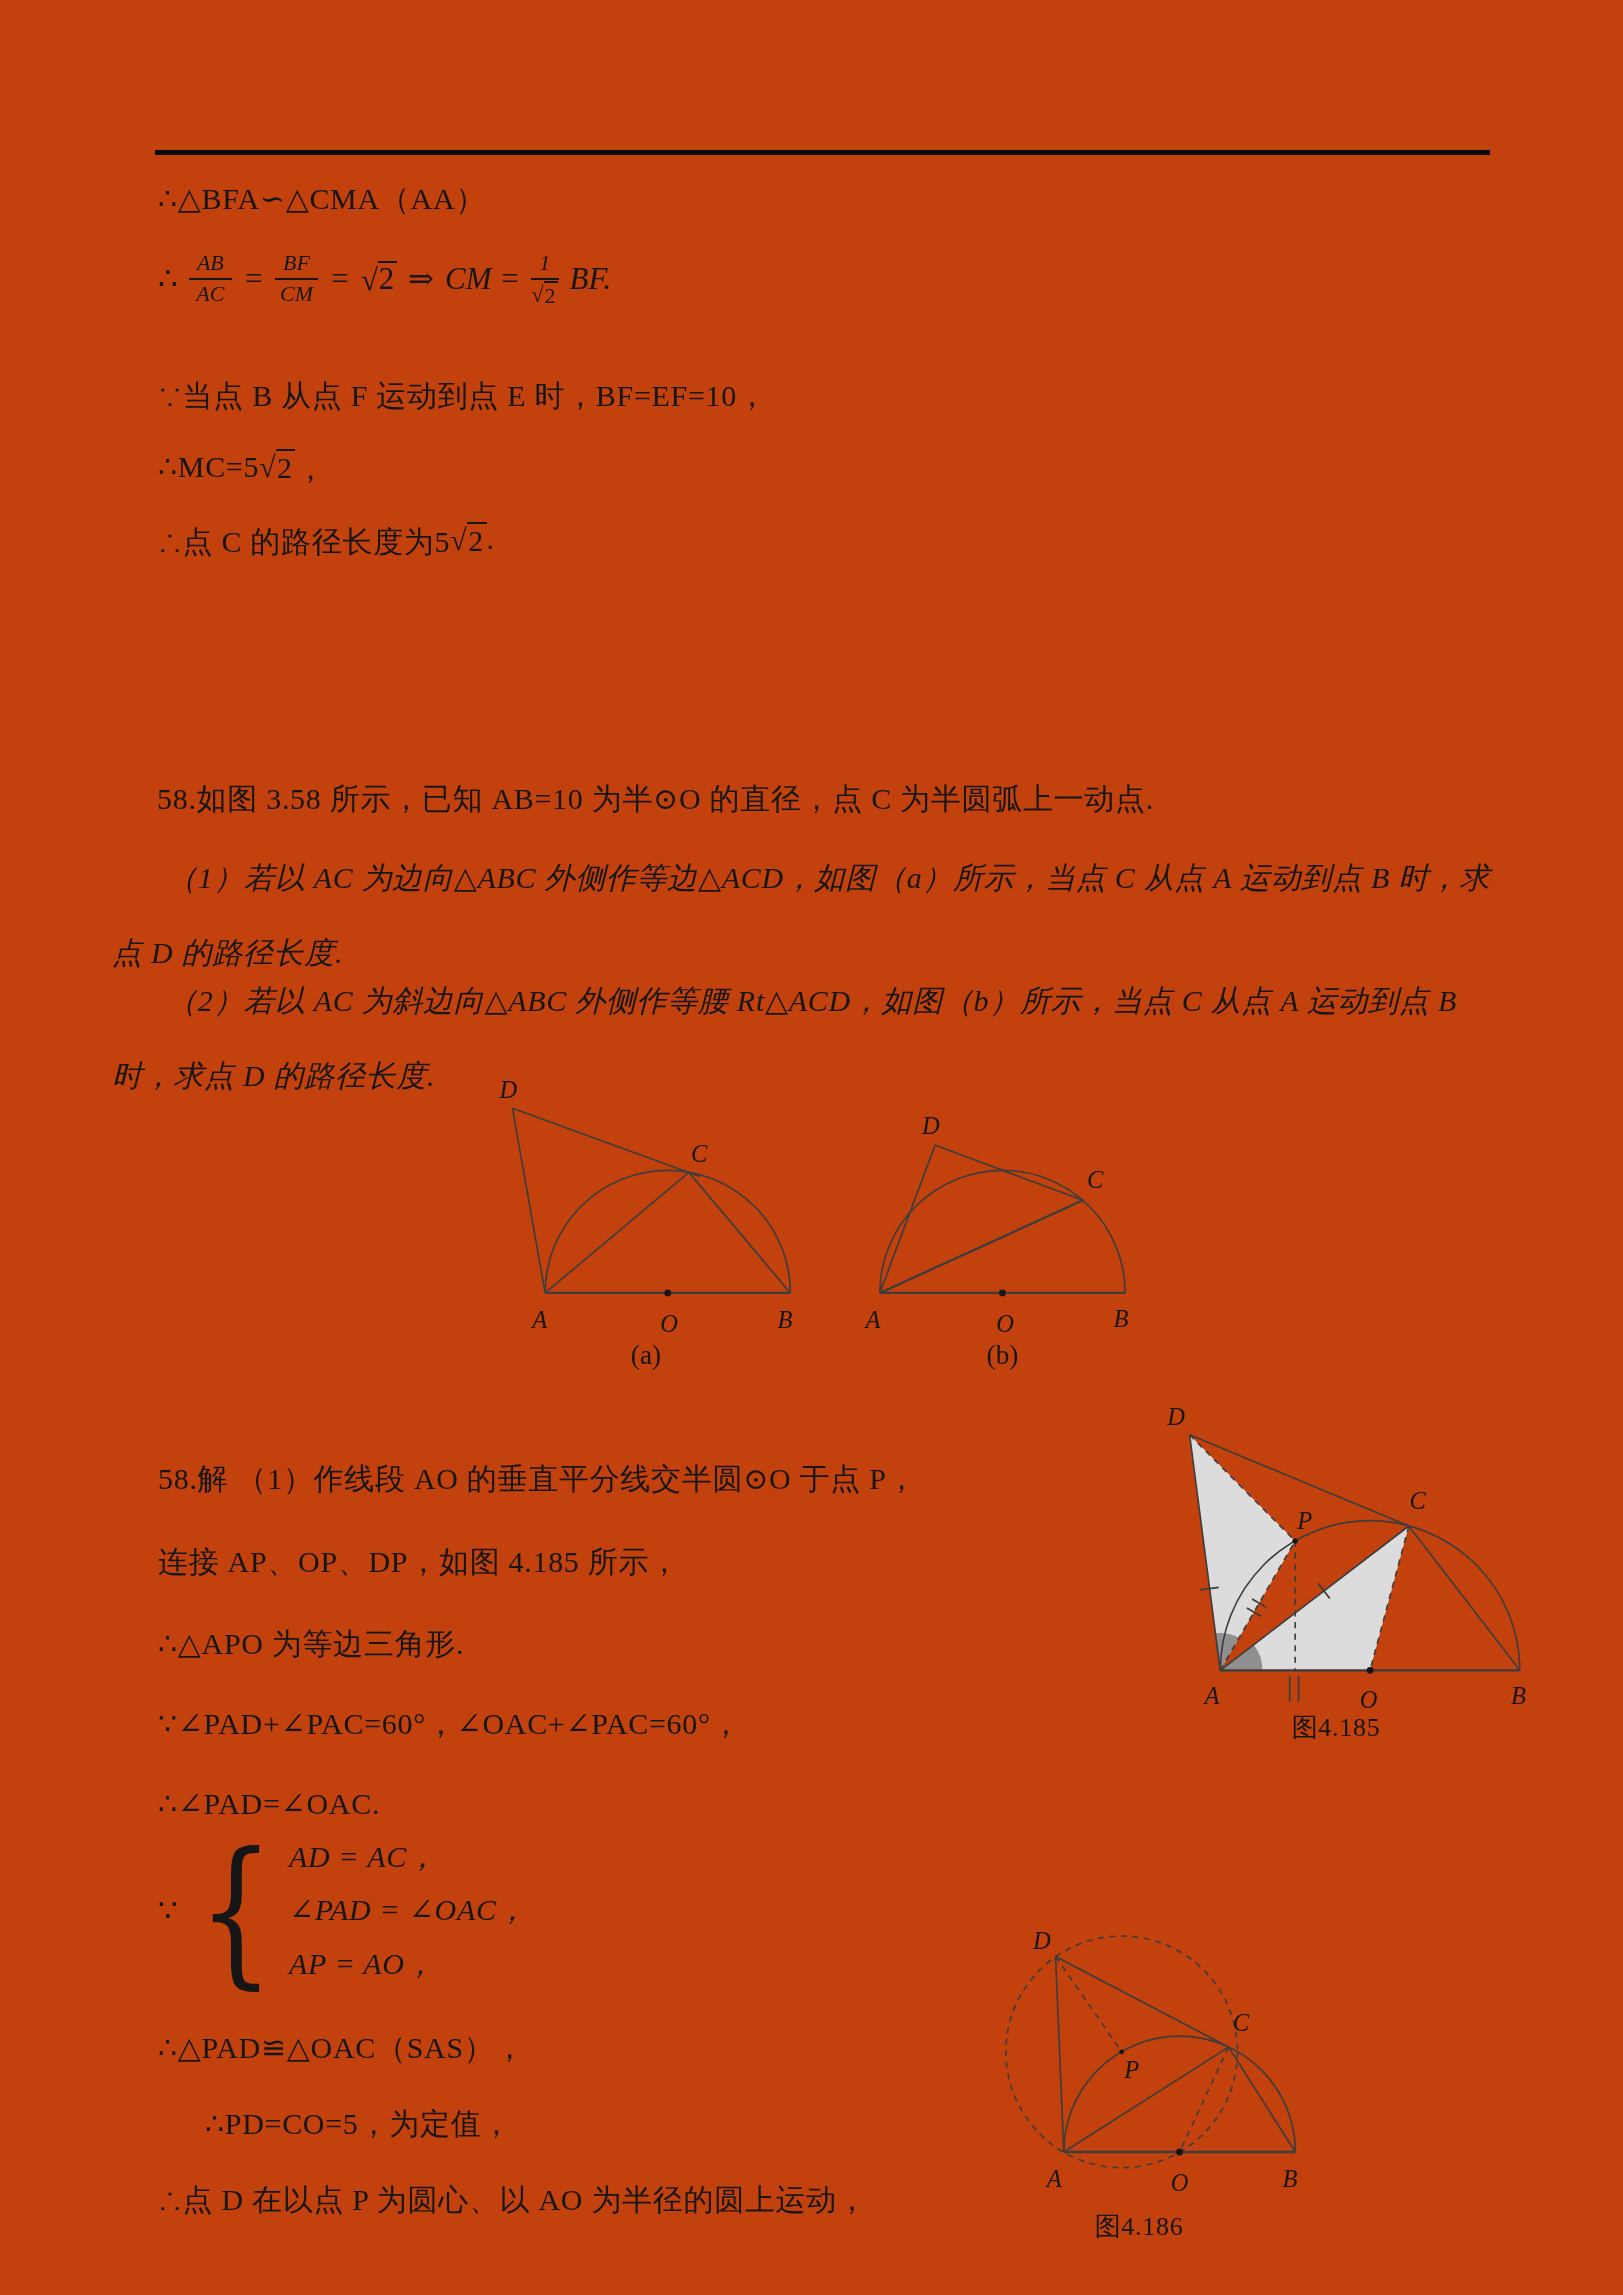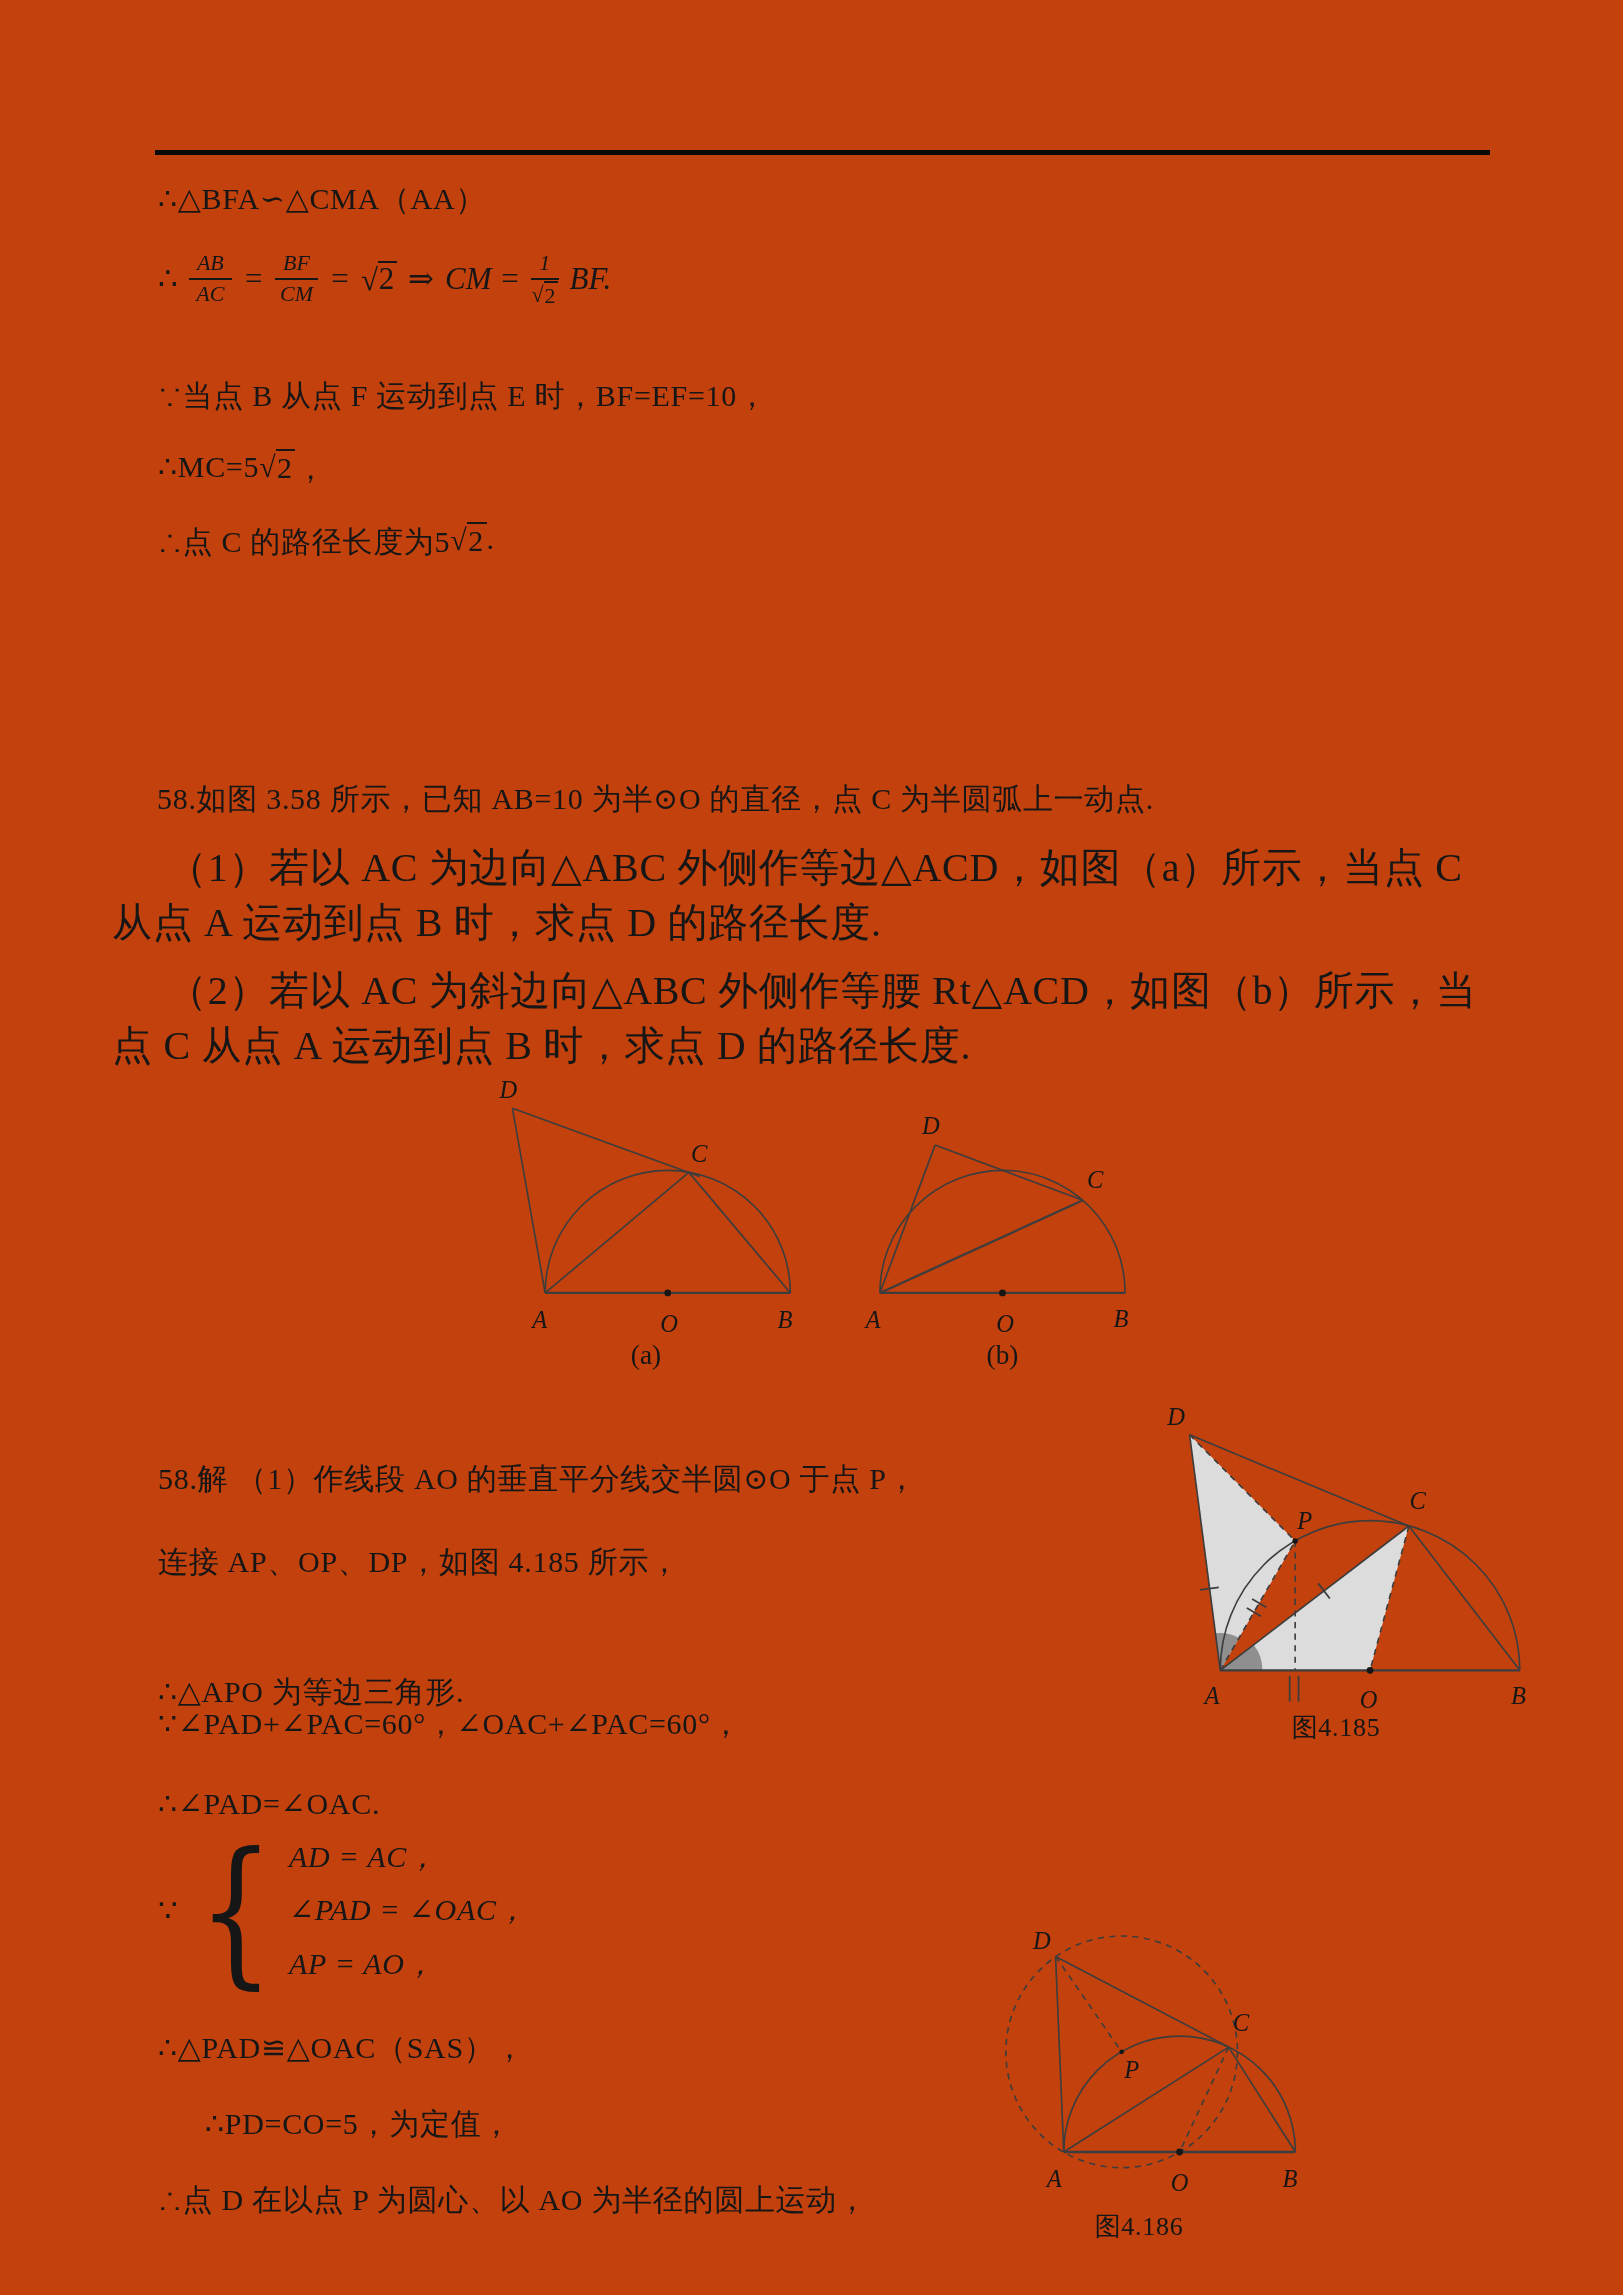--- a/index.html
+++ b/index.html
@@ -3,21 +3,21 @@
 <meta charset="utf-8">
 <style>
   html,body { margin:0; padding:0; background:#ffffff; }
   .page {
     position:relative; width:1623px; height:2295px; background:#c2410c;
     font-family:"Liberation Serif","DejaVu Serif",serif; color:#161616;
     overflow:hidden;
   }
   .rule { position:absolute; background:#0a0a0a; }
   .tline { position:absolute; font-size:30px; white-space:nowrap; letter-spacing:0.7px; }
-  .para  { position:absolute; font-size:40px; line-height:55px; text-indent:55px; letter-spacing:0.7px; }
+  .para  { position:absolute; font-size:30px; line-height:75px; text-indent:55px; letter-spacing:0.7px;font-style:italic; }
   .formula { position:absolute; display:flex; align-items:center; gap:11px; font-size:31px; font-style:italic; }
   .formula .rm { font-style:normal; }
   .frac { display:inline-flex; flex-direction:column; align-items:center; font-size:22px; line-height:1.2; }
   .frac .num { padding:0 8.2px 1.4px 8.2px; border-bottom:2px solid #161616; }
   .frac .den { padding-top:1.4px; }
   .sqrt { white-space:nowrap; font-style:normal; display:inline-flex; align-items:flex-start; }
   .sqrt .rsym { transform:translateY(0.7px); }
   .sqrt .radicand { border-top:2px solid #161616; padding:0.7px 2.7px 0 0.7px; line-height:1.05; }
   .inlmath { display:inline-flex; align-items:flex-start; }
   .system { position:absolute; display:flex; align-items:center; }
@@ -124,21 +124,21 @@
     <text x="376" y="176" text-anchor="middle">C</text>
     <text x="50" y="382" text-anchor="middle">A</text>
     <text x="244" y="388" text-anchor="middle">O</text>
     <text x="414" y="380" text-anchor="middle">B</text>
     <text class="sub" x="240" y="434" text-anchor="middle">(b)</text>
   </svg>
 
 
   <div class="tline" style="left:158px; top:1459px;">58.解 （1）作线段 AO 的垂直平分线交半圆⊙O 于点 P，</div>
   <div class="tline" style="left:158px; top:1542px;">连接 AP、OP、DP，如图 4.185 所示，</div>
-  <div class="tline" style="left:158px; top:1624px;margin-top:48px;">∴△APO 为等边三角形.</div>
+  <div class="tline" style="left:158px; top:1624px;">∴△APO 为等边三角形.</div>
   <div class="tline" style="left:158px; top:1704px;">∵∠PAD+∠PAC=60°，∠OAC+∠PAC=60°，</div>
   <div class="tline" style="left:158px; top:1786px;">∴∠PAD=∠OAC.</div>
 
   <div class="system" style="left:158px; top:1837px;">
     <span class="lead">∵</span>
     <span class="brace">{</span>
     <span class="rows">
       <span>AD = AC，</span>
       <span>∠PAD = ∠OAC，</span>
       <span>AP = AO，</span>

